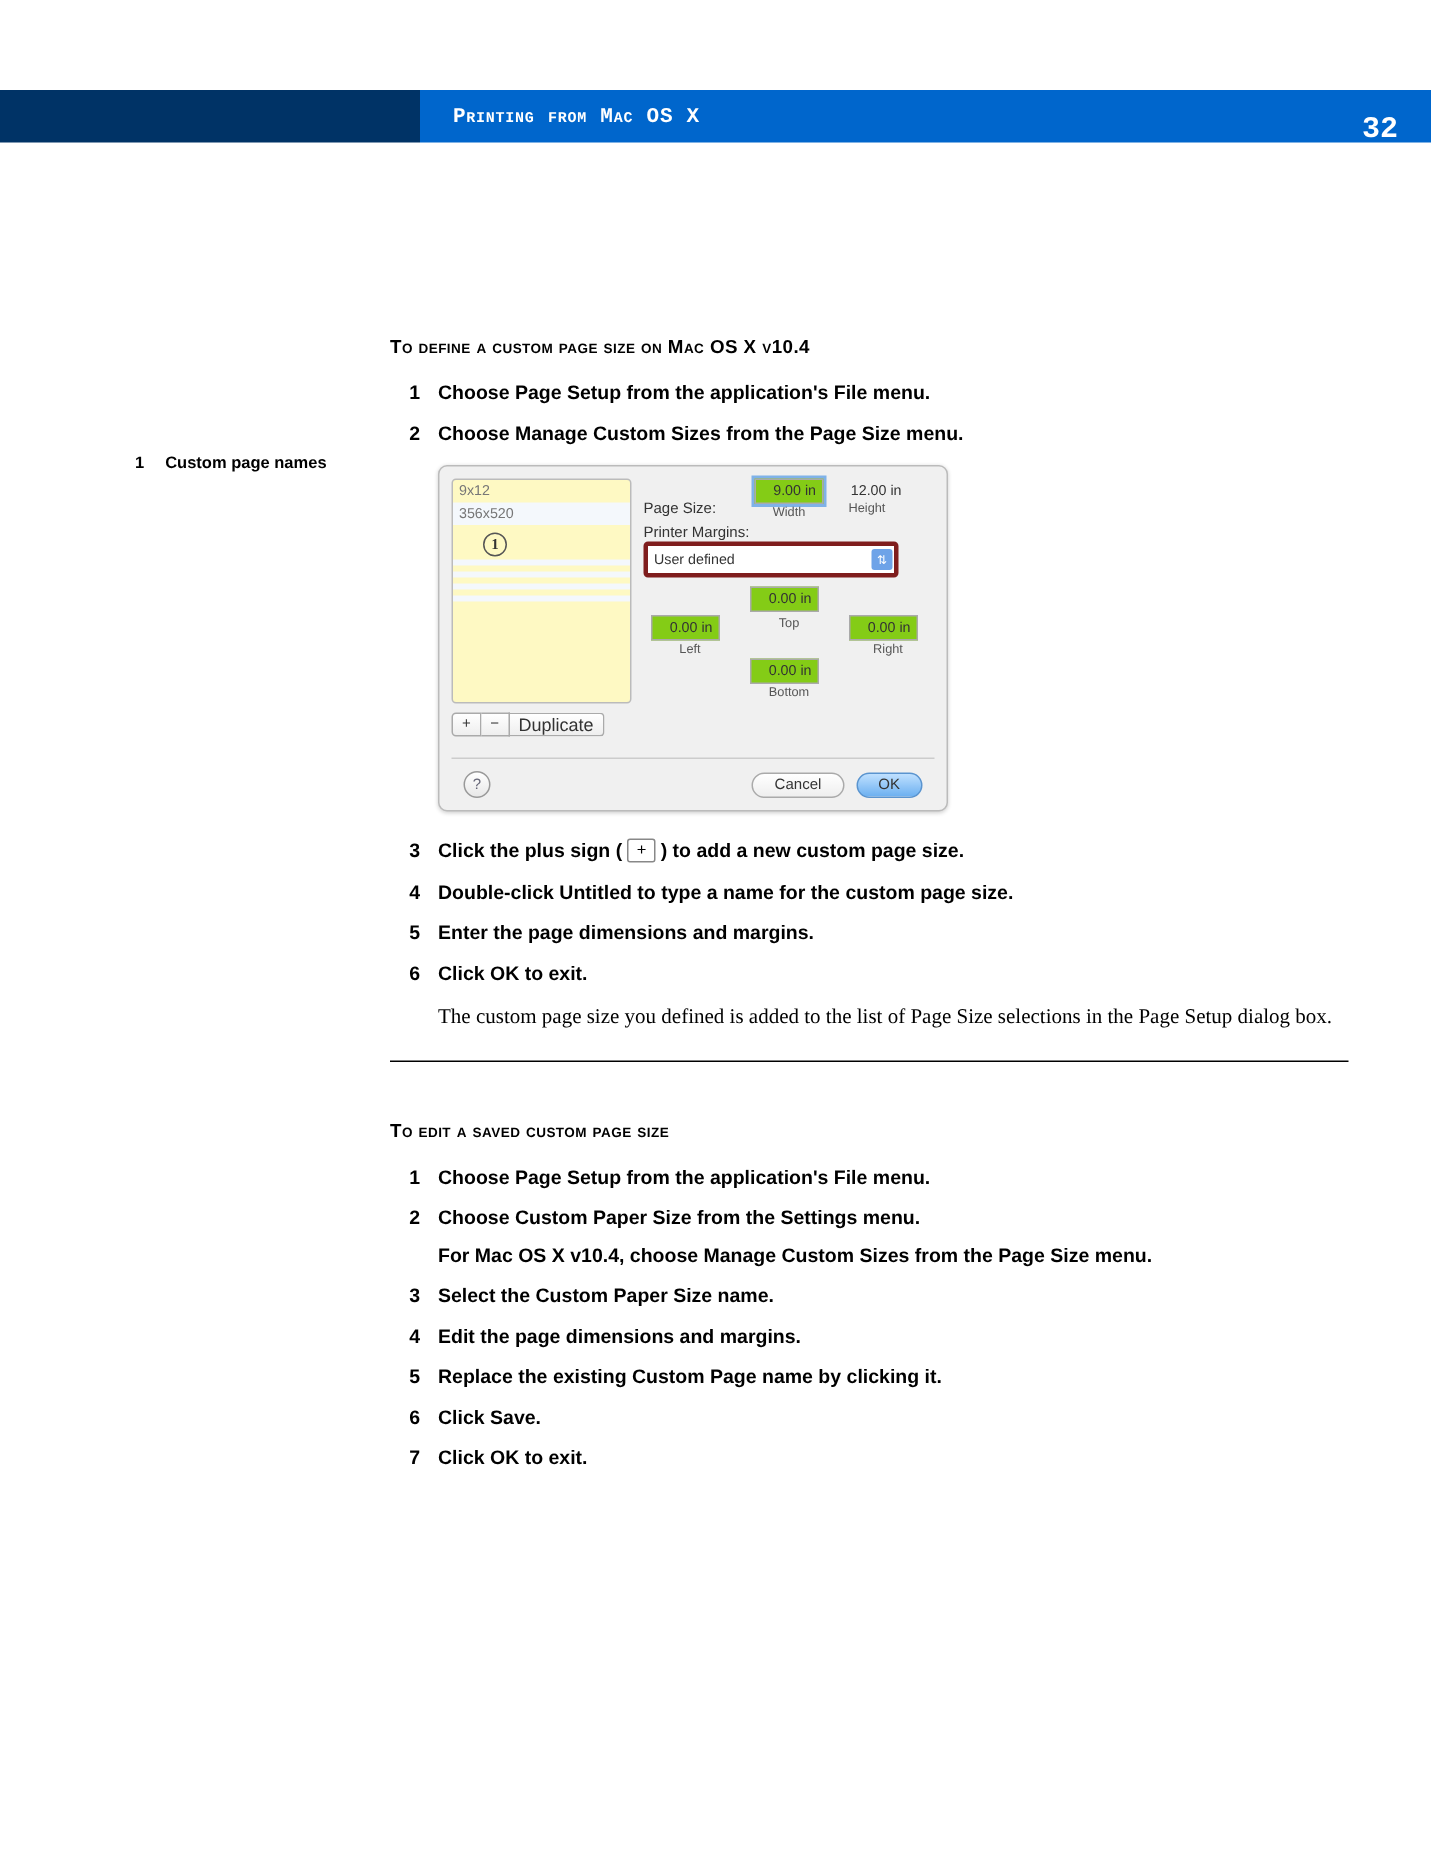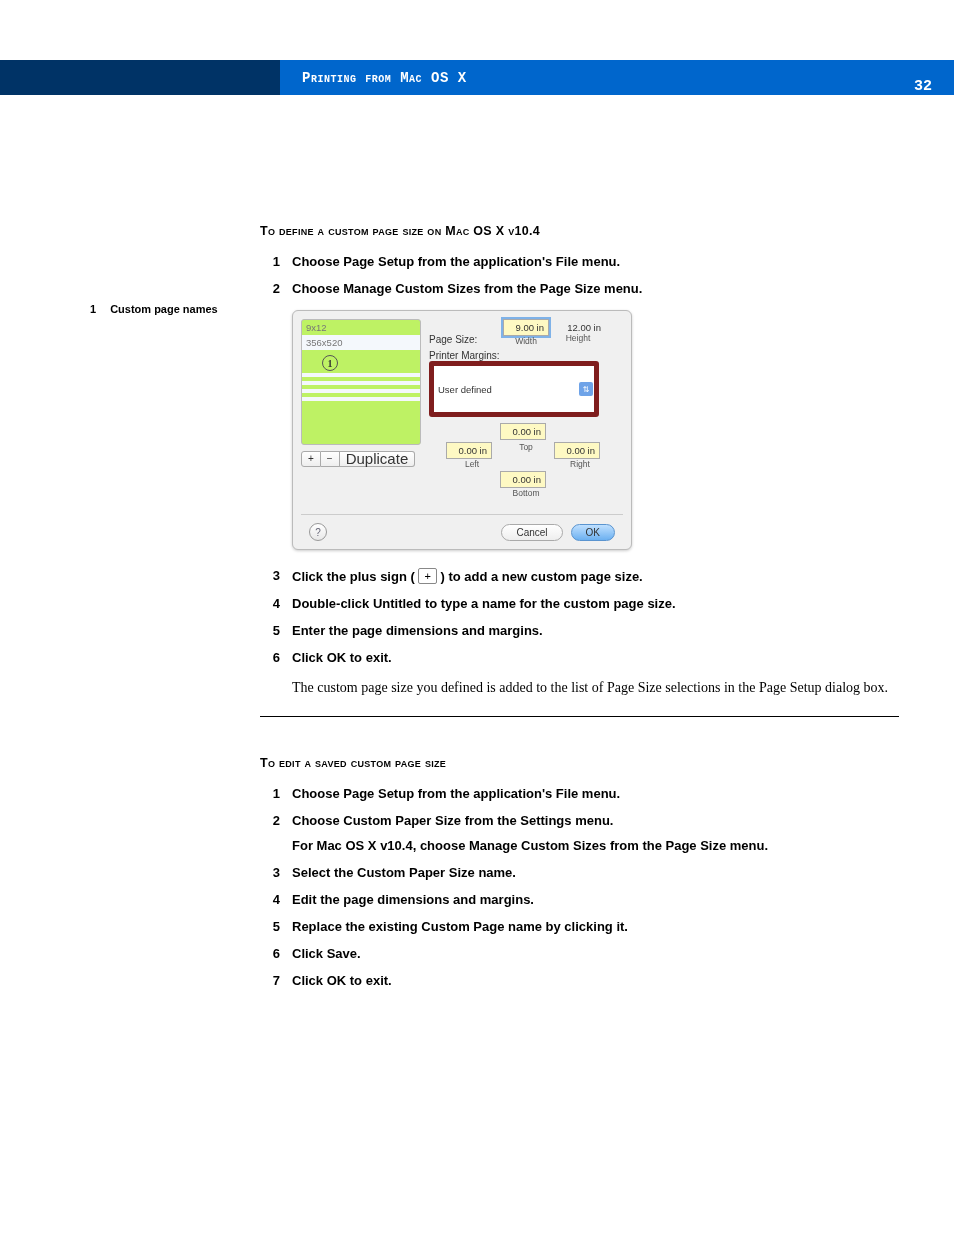--- a/index.html
+++ b/index.html
@@ -28,21 +28,21 @@
     color: #fff;
     font-family: Liberation Mono, monospace;
   }
   .header-title {
     font-size: 14px;
     font-weight: bold;
     letter-spacing: 0.5px;
     font-variant: small-caps;
   }
   .header-page {
-    font-size: 15px;
+    font-size: 20px;
     font-weight: bold;
     margin-top: 18px;
   }
   .content-area {
     display: flex;
     padding-top: 90px;
   }
   .left-column {
     width: 260px;
     padding-left: 90px;
@@ -140,23 +140,23 @@
   .traffic { display: flex; gap: 4px; width: 50px; }
   .tl { width: 10px; height: 10px; border-radius: 50%; border: 1px solid rgba(0,0,0,0.2); }
   .tl-red { background: #ff5f57; }
   .tl-grey { background: #ddd; }
   .dlg-title { flex: 1; text-align: center; margin-left: -50px; }
   .dlg-body { display: flex; padding: 8px; gap: 8px; }
   .dlg-list {
     width: 120px;
   }
   .dlg-list-box {
-    background: #bef264;
+    background: #fef9c3;
     border: 1px solid #bbb;
-    height: 126px;
+    height: 150px;
     border-radius: 3px;
     overflow: hidden;
     font-size: 9.5px;
   }
   .dlg-list-item { padding: 2px 4px; color: #777; }
   .dlg-list-item:nth-child(even){ background:#f4f8fc; }
   .dlg-list-btns {
     display: flex;
     margin-top: 6px;
     gap: 0;
@@ -164,40 +164,40 @@
   .dlg-small-btn {
     border: 1px solid #aaa;
     background: linear-gradient(#fff,#eee);
     font-size: 10px;
     padding: 1px 6px;
     height: 16px;
     line-height: 12px;
   }
   .dlg-small-btn + .dlg-small-btn { border-left: none; }
   .dlg-small-btn:first-child { border-radius: 3px 0 0 3px; }
-  .dlg-small-btn.dup { border-radius: 0 3px 3px 0; font-size: 15px; padding: 1px 6px; }
+  .dlg-small-btn.dup { border-radius: 0 3px 3px 0; font-size: 12px; padding: 1px 6px; }
   .dlg-right { flex: 1; }
   .dlg-row { display: flex; align-items: center; gap: 6px; margin-bottom: 4px; }
   .dlg-label { font-size: 10px; width: 68px; margin-top: 13px; }
   .dlg-input {
-    background: #fef9c3;
+    background: #84cc16;
     border: 1px solid #aaa;
     padding: 2px 4px;
     font-size: 9.5px;
     width: 46px;
     text-align: right;
   }
   .dlg-input.sel { box-shadow: 0 0 0 2px #7fb2e8; }
   .dlg-static { font-size: 9.5px; text-align: right; width: 46px;}
   .dlg-subcap { font-size: 8.5px; color: #555; text-align: center; }
   .dlg-dropdown {
     background: #fff;
-    border: 5px solid #7f1d1d;
+    border: 3px solid #7f1d1d;
     border-radius: 3px;
-    padding: 16px 4px;
+    padding: 2px 4px;
     font-size: 9.5px;
     display: flex;
     justify-content: space-between;
     align-items: center;
     width: 170px;
   }
   .dlg-dd-arrow {
     background: #6ea3e8;
     color: #fff;
     width: 14px;
@@ -206,21 +206,21 @@
     font-size: 8px;
     display: flex;
     align-items: center;
     justify-content: center;
     margin-right: -3px;
   }
   .margin-grid {
     display: grid;
     grid-template-columns: 52px 52px 52px;
     grid-template-rows: auto auto auto auto;
-    gap: 2px 2px;
+    gap: 2px 14px;
     justify-content: center;
     margin-top: 6px;
     font-size: 9px;
   }
   .mg-cell { text-align: center; }
   .dlg-footer {
     border-top: 1px solid #ccc;
     padding: 8px;
     display: flex;
     align-items: center;

